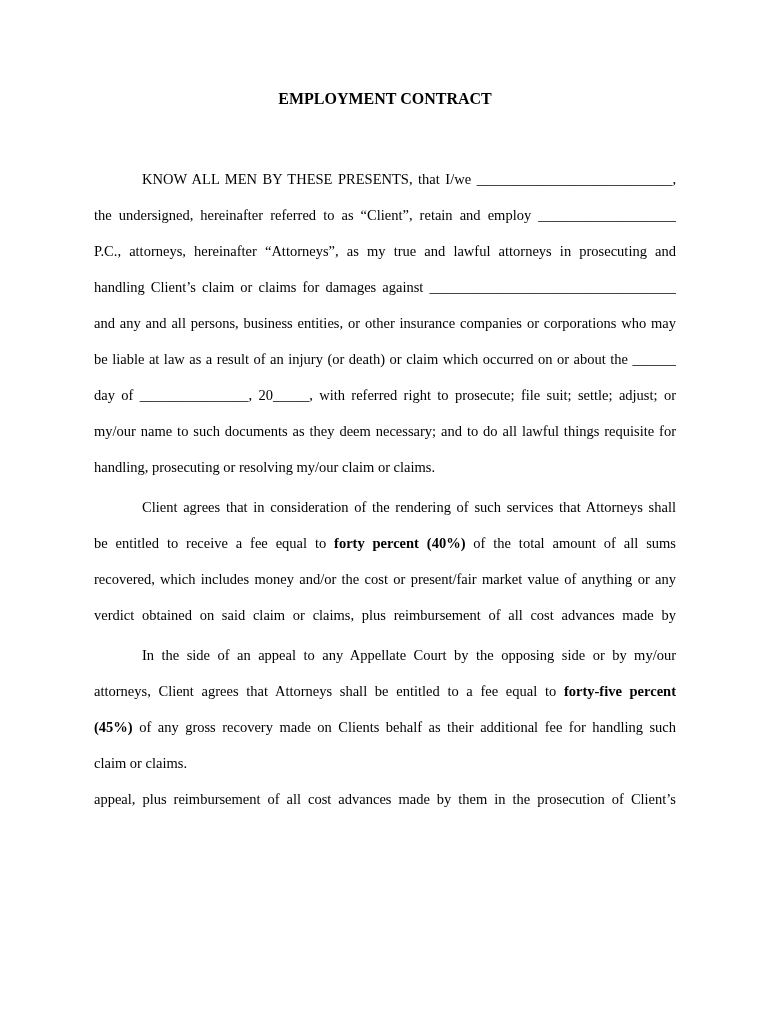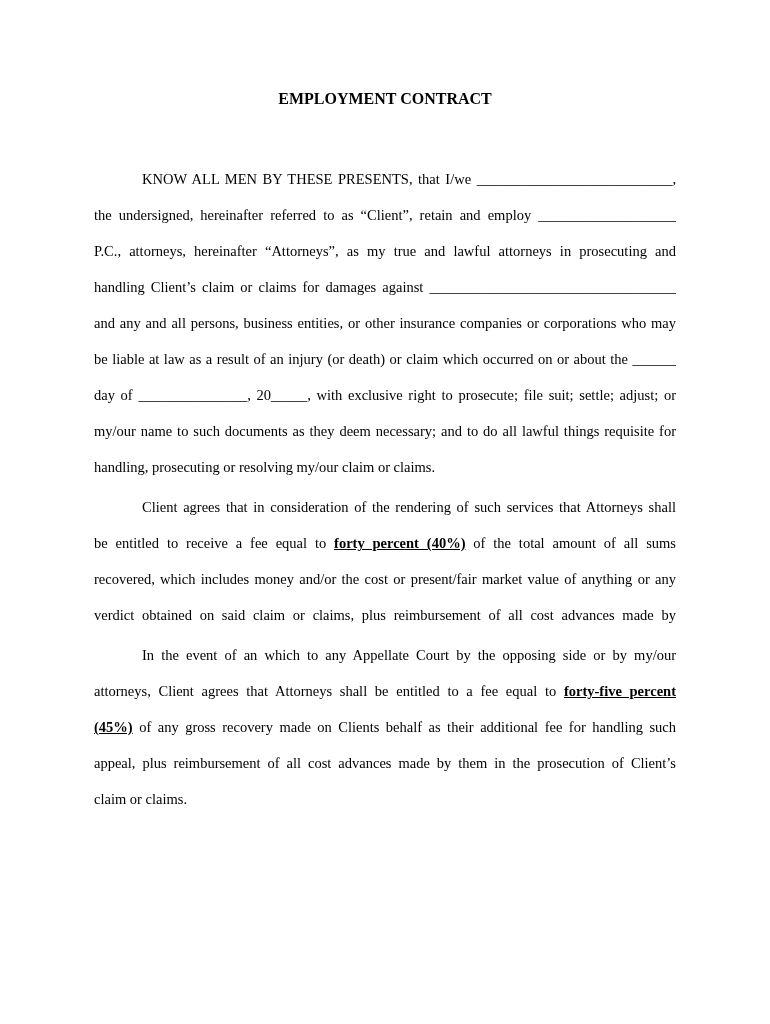--- a/index.html
+++ b/index.html
@@ -45,21 +45,20 @@
   }
   .line.indent {
     text-indent: 48px;
   }
   .line.last {
     text-align: center;
     text-align-last: left;
   }
   .bold {
     font-weight: 700;
-    text-decoration: underline;
   }
   .blank {
     letter-spacing: 0;
   }
   .footer {
     position: absolute;
     top: 958px;
     left: 0;
     width: 770px;
     text-align: center;
@@ -74,33 +73,33 @@
   <div class="title">EMPLOYMENT CONTRACT</div>
 
   <div class="doc-body">
       <div class="paragraph">
         <div class="line indent"><span class="run">KNOW ALL MEN BY THESE PRESENTS, that I/we </span><span class="blank">___________________________</span><span class="run">,</span></div>
         <div class="line"><span class="run">the undersigned, hereinafter referred to as “Client”, retain and employ </span><span class="blank">___________________</span></div>
         <div class="line"><span class="run">P.C., attorneys, hereinafter “Attorneys”, as my true and lawful attorneys in prosecuting and</span></div>
         <div class="line"><span class="run">handling Client’s claim or claims for damages against </span><span class="blank">__________________________________</span></div>
         <div class="line"><span class="run">and any and all persons, business entities, or other insurance companies or corporations who may</span></div>
         <div class="line"><span class="run">be liable at law as a result of an injury (or death) or claim which occurred on or about the </span><span class="blank">______</span></div>
-        <div class="line"><span class="run">day of </span><span class="blank">_______________</span><span class="run">, 20</span><span class="blank">_____</span><span class="run">, with exclusive right to prosecute; file suit; settle; adjust; or</span></div>
+        <div class="line"><span class="run">day of </span><span class="blank">_______________</span><span class="run">, 20</span><span class="blank">_____</span><span class="run">, with referred right to prosecute; file suit; settle; adjust; or</span></div>
         <div class="line"><span class="run">my/our name to such documents as they deem necessary; and to do all lawful things requisite for</span></div>
         <div class="line last"><span class="run">handling, prosecuting or resolving my/our claim or claims.</span></div>
       </div>
       <div class="paragraph">
         <div class="line indent"><span class="run">Client agrees that in consideration of the rendering of such services that Attorneys shall</span></div>
         <div class="line"><span class="run">be entitled to receive a fee equal to </span><span class="bold run">forty percent (40%)</span><span class="run"> of the total amount of all sums</span></div>
         <div class="line"><span class="run">recovered, which includes money and/or the cost or present/fair market value of anything or any</span></div>
         <div class="line"><span class="run">verdict obtained on said claim or claims, plus reimbursement of all cost advances made by</span></div>
       </div>
       <div class="paragraph">
-        <div class="line indent"><span class="run">In the event of an which to any Appellate Court by the opposing side or by my/our</span></div>
+        <div class="line indent"><span class="run">In the side of an appeal to any Appellate Court by the opposing side or by my/our</span></div>
         <div class="line"><span class="run">attorneys, Client agrees that Attorneys shall be entitled to a fee equal to </span><span class="bold run">forty-five percent</span></div>
         <div class="line"><span class="bold run">(45%)</span><span class="run"> of any gross recovery made on Clients behalf as their additional fee for handling such</span></div>
+        <div class="line last"><span class="run">claim or claims.</span></div>
         <div class="line"><span class="run">appeal, plus reimbursement of all cost advances made by them in the prosecution of Client’s</span></div>
-        <div class="line last"><span class="run">claim or claims.</span></div>
       </div>
     </div>
 
   <div class="footer">- 1 -</div>
 </div>
 
 </body></html>

